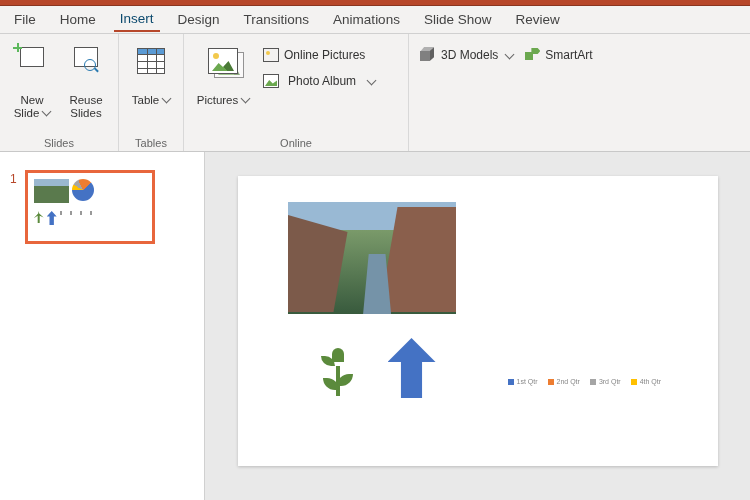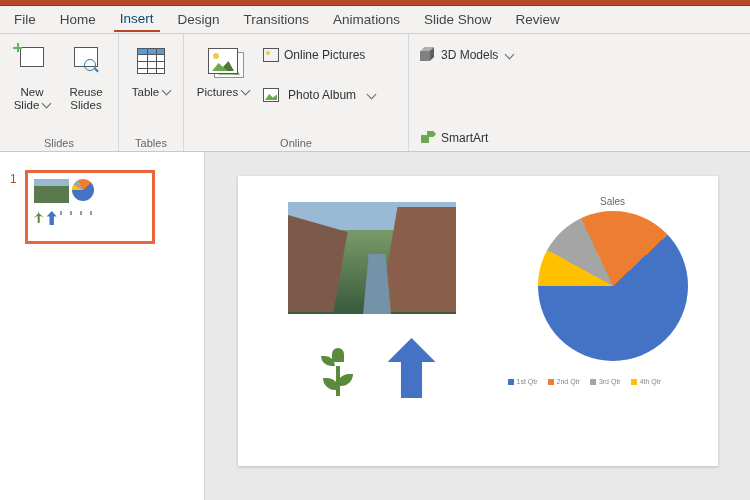--- a/index.html
+++ b/index.html
@@ -7,21 +7,21 @@
   .titlebar { height: 6px; background: #b7472a; border-bottom: 1px solid #8a3520; }
   .tabbar { height: 28px; background: #f3f2f1; border-bottom: 1px solid #d0d0d0; display: flex; align-items: center; padding: 0 8px; gap: 12px; }
   .tabbar .tab { font-size: 13.5px; color: #444; padding: 4px 6px; cursor: pointer; }
   .tabbar .tab.active { color: #0c4a6e; border-bottom: 2px solid #b7472a; }
   .ribbon { height: 118px; background: #f3f2f1; display: flex; border-bottom: 1px solid #c8c8c8; }
   .group { display: flex; flex-direction: column; padding: 4px 6px 0 6px; border-right: 1px solid #d8d8d8; }
   .group-row { display: flex; gap: 2px; flex: 1; }
   .group-label { text-align: center; font-size: 11px; color: #666; padding: 2px 0 2px; }
   .bigbtn { display: flex; flex-direction: column; align-items: center; justify-content: flex-start; width: 52px; height: 86px; padding-top: 6px; cursor: pointer; }
   .bigbtn .ico { width: 32px; height: 34px; display: flex; align-items: center; justify-content: center; }
-  .bigbtn .lbl { font-size: 11.5px; color: #333; text-align: center; line-height: 1.1; margin-top: 8px; white-space: pre-line; }
+  .bigbtn .lbl { font-size: 11.5px; color: #333; text-align: center; line-height: 1.1; margin-top: 16px; white-space: pre-line; }
   .smbtn { display: flex; align-items: center; gap: 4px; height: 26px; padding: 0 4px; cursor: pointer; font-size: 12px; color: #333; }
   .smbtn .ico { width: 18px; height: 18px; display: flex; align-items: center; justify-content: center; }
   .workspace { display: flex; height: calc(500px - 6px - 28px - 118px); }
   .thumbs { width: 205px; background: #fff; border-right: 1px solid #d0d0d0; padding: 18px 10px; display: flex; gap: 8px; }
   .thumbs .num { font-size: 12px; color: #b7472a; margin-top: 2px; }
   .thumb { width: 130px; height: 74px; border: 3px solid #e8663c; background: #fff; padding: 6px; display: flex; flex-wrap: wrap; align-content: flex-start; gap: 3px; cursor: pointer; }
   .canvas-wrap { flex: 1; background: #e9e9e9; display: flex; align-items: flex-start; justify-content: center; padding-top: 24px; overflow: hidden; }
   .slide { width: 480px; height: 290px; background: #fff; box-shadow: 0 1px 3px rgba(0,0,0,0.2); position: relative; }
   
   .sl-rect { position: absolute; left: 4px; top: 0; width: 24px; height: 20px; border: 1.5px solid #555; background: #fff; }
@@ -173,41 +173,41 @@
     <div class="group-row">
       <div class="bigbtn" style="width:66px">
         <div class="ico">
             <div style="position:relative">
               <div class="pic" style="position:absolute;left:6px;top:4px;opacity:.6"></div>
               <div class="pic" style="position:relative"></div>
             </div>
           </div>
         <div class="lbl chev">Pictures</div>
       </div>
-      <div style="display:flex;flex-direction:column;justify-content:flex-start;gap:14px;padding-top:4px">
+      <div style="display:flex;flex-direction:column;justify-content:flex-start;gap:0;padding-top:4px">
         <div class="smbtn">
           <span class="ico">
               <span class="online-pic"></span>
             </span>
           <span>Online Pictures</span>
         </div>
         <div class="smbtn chev" style="gap:8px">
           <span class="ico">
               <span class="album"></span>
             </span>
           <span>Photo Album</span>
         </div>
       </div>
     </div>
     <div class="group-label">Online</div>
   </div>
 
   <div class="group" style="flex:1;border-right:none">
     <div class="group-row">
-      <div style="display:flex;flex-direction:column;justify-content:space-between;gap:16px;padding-top:4px">
+      <div style="display:flex;justify-content:space-between;gap:2px;padding-top:4px">
         <div class="smbtn chev">
           <span class="ico">
               <span class="cube">
                 <span class="t"></span>
                 <span class="f"></span>
                 <span class="r"></span>
               </span>
             </span>
           <span>3D Models</span>
         </div>
@@ -242,24 +242,20 @@
           <div class="river"></div>
       </div>
       <div class="plant">
         <div class="stem"></div>
           <div class="l1"></div>
           <div class="l2"></div>
           <div class="l3"></div>
           <div class="l4"></div>
       </div>
       <div class="arrow"></div>
-      <div class="pie-wrap">
-        <div class="pie-title">Sales</div>
-        <div class="pie"></div>
-      </div>
       <div class="legend">
         <span class="q1">1st Qtr</span>
         <span class="q2">2nd Qtr</span>
         <span class="q3">3rd Qtr</span>
         <span class="q4">4th Qtr</span>
       </div>
     </div>
   </div>
 </div>
 

